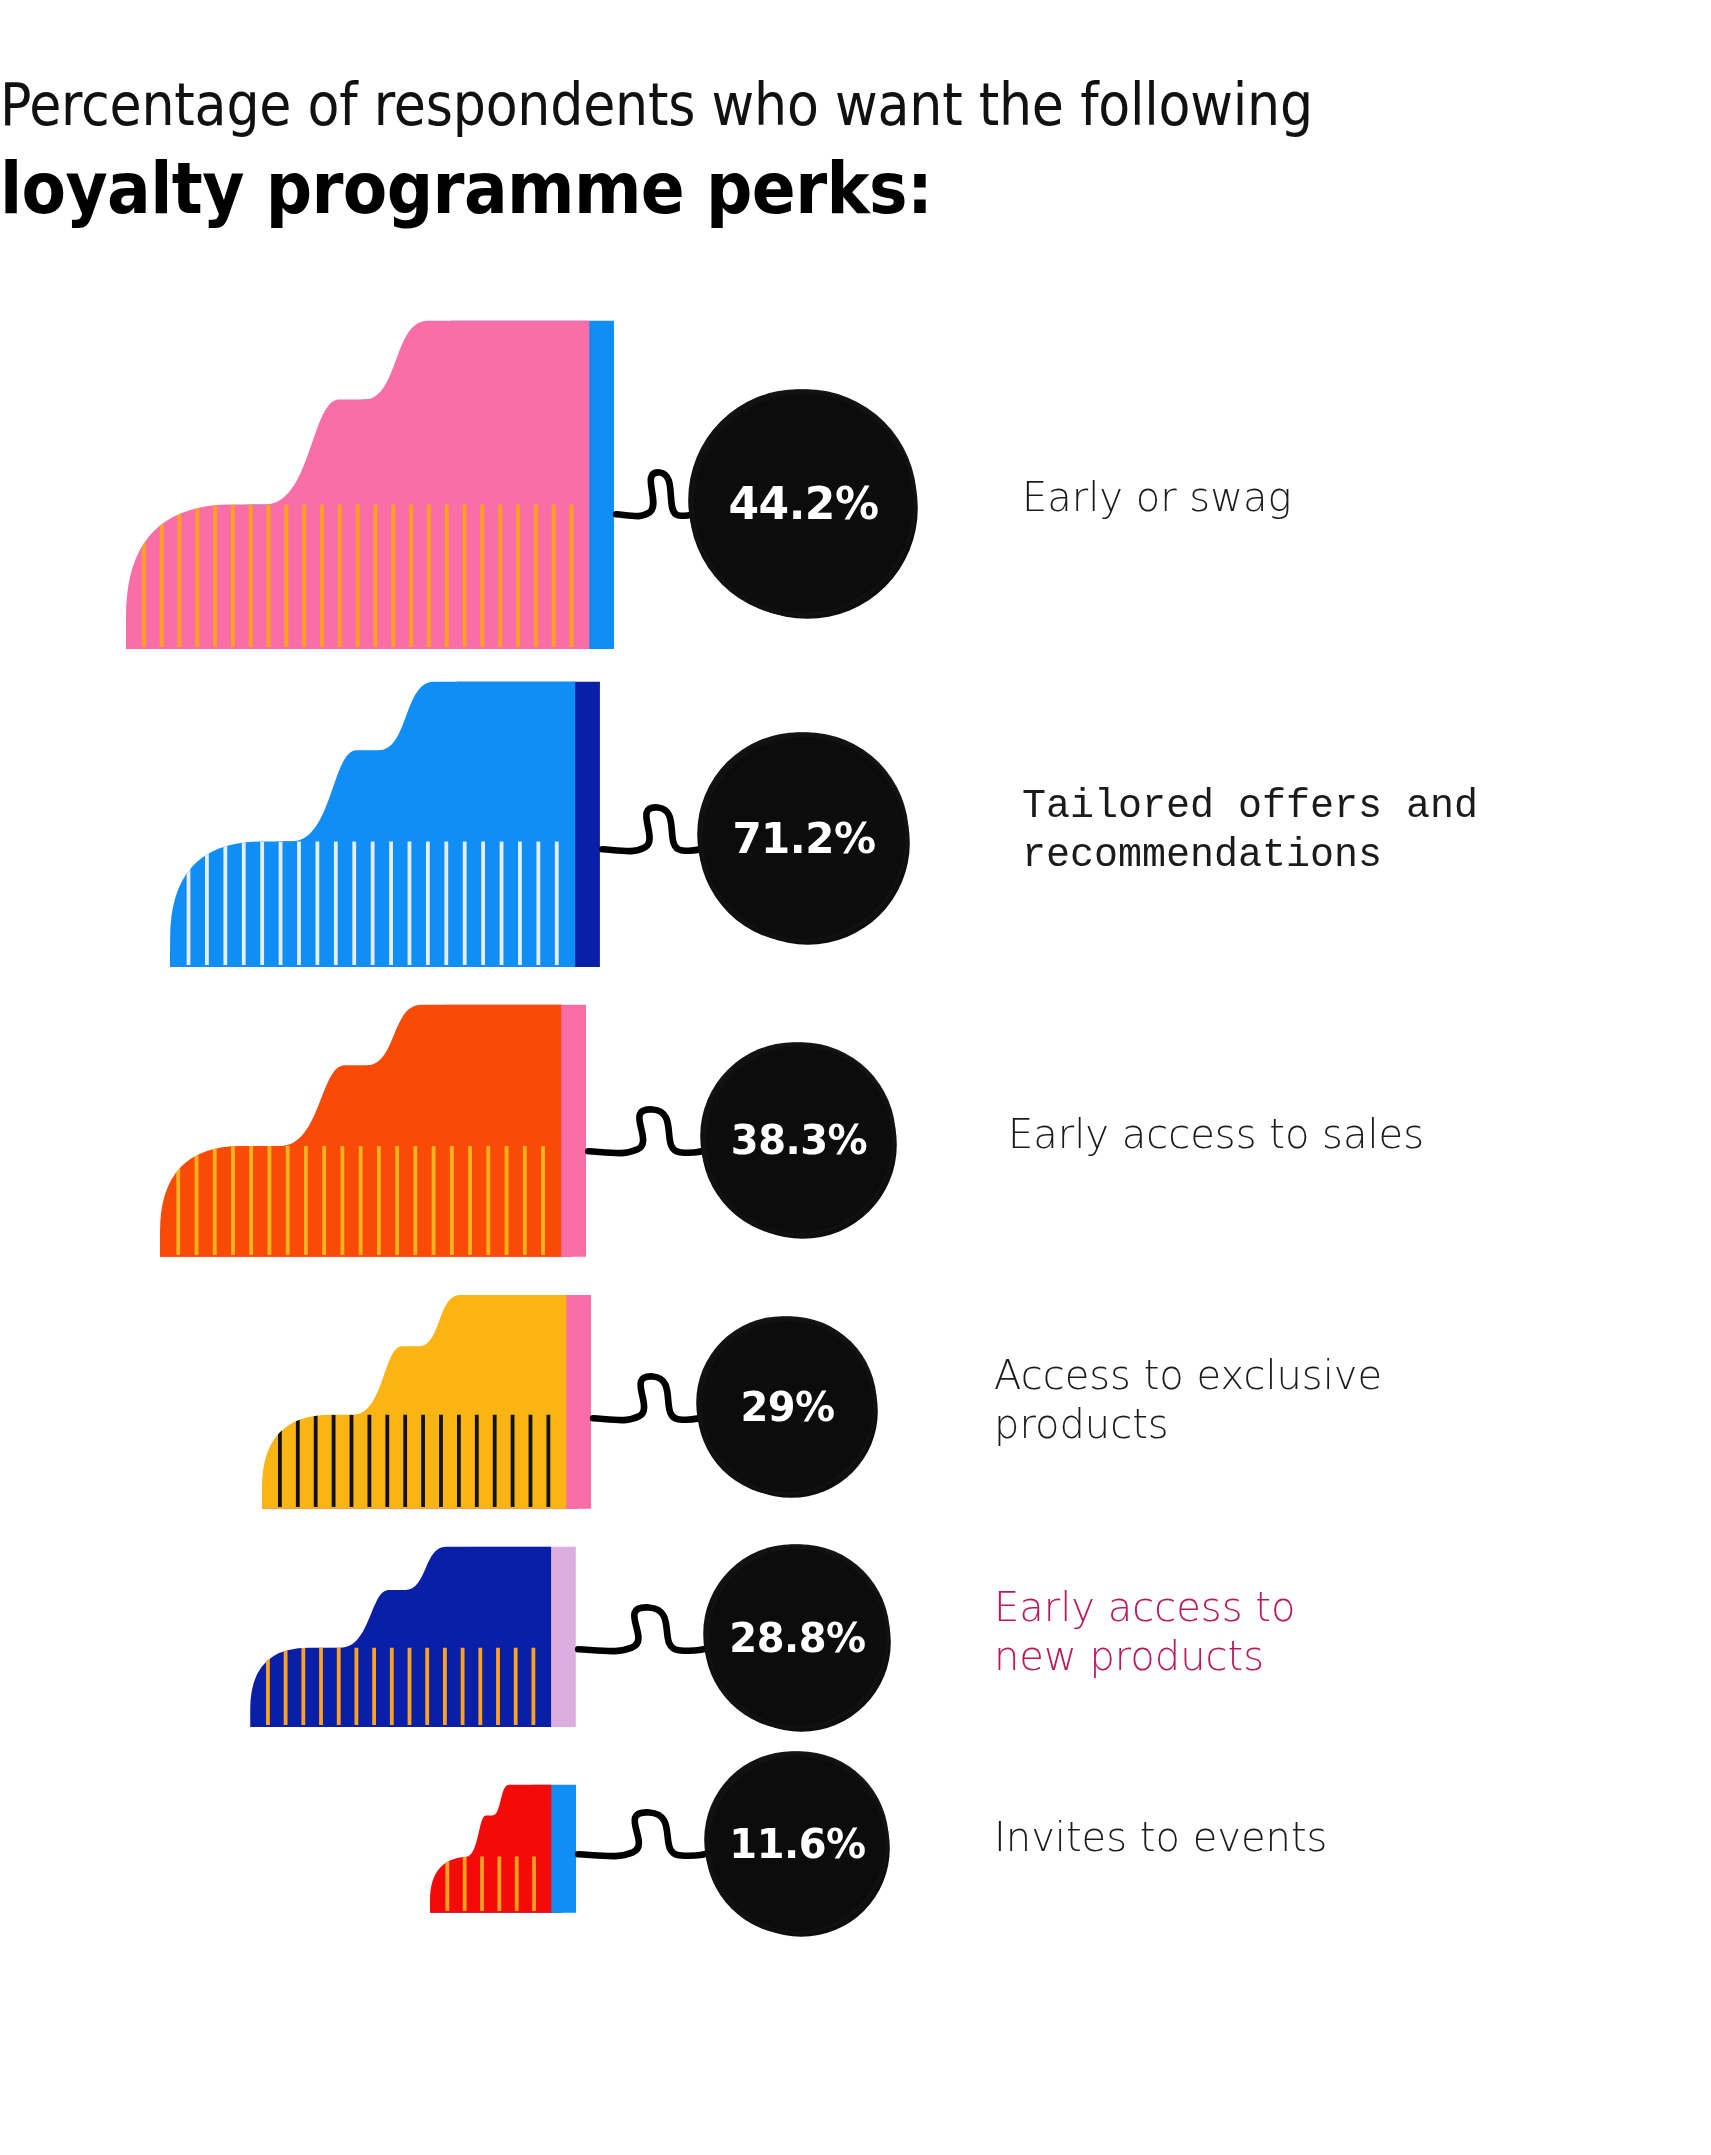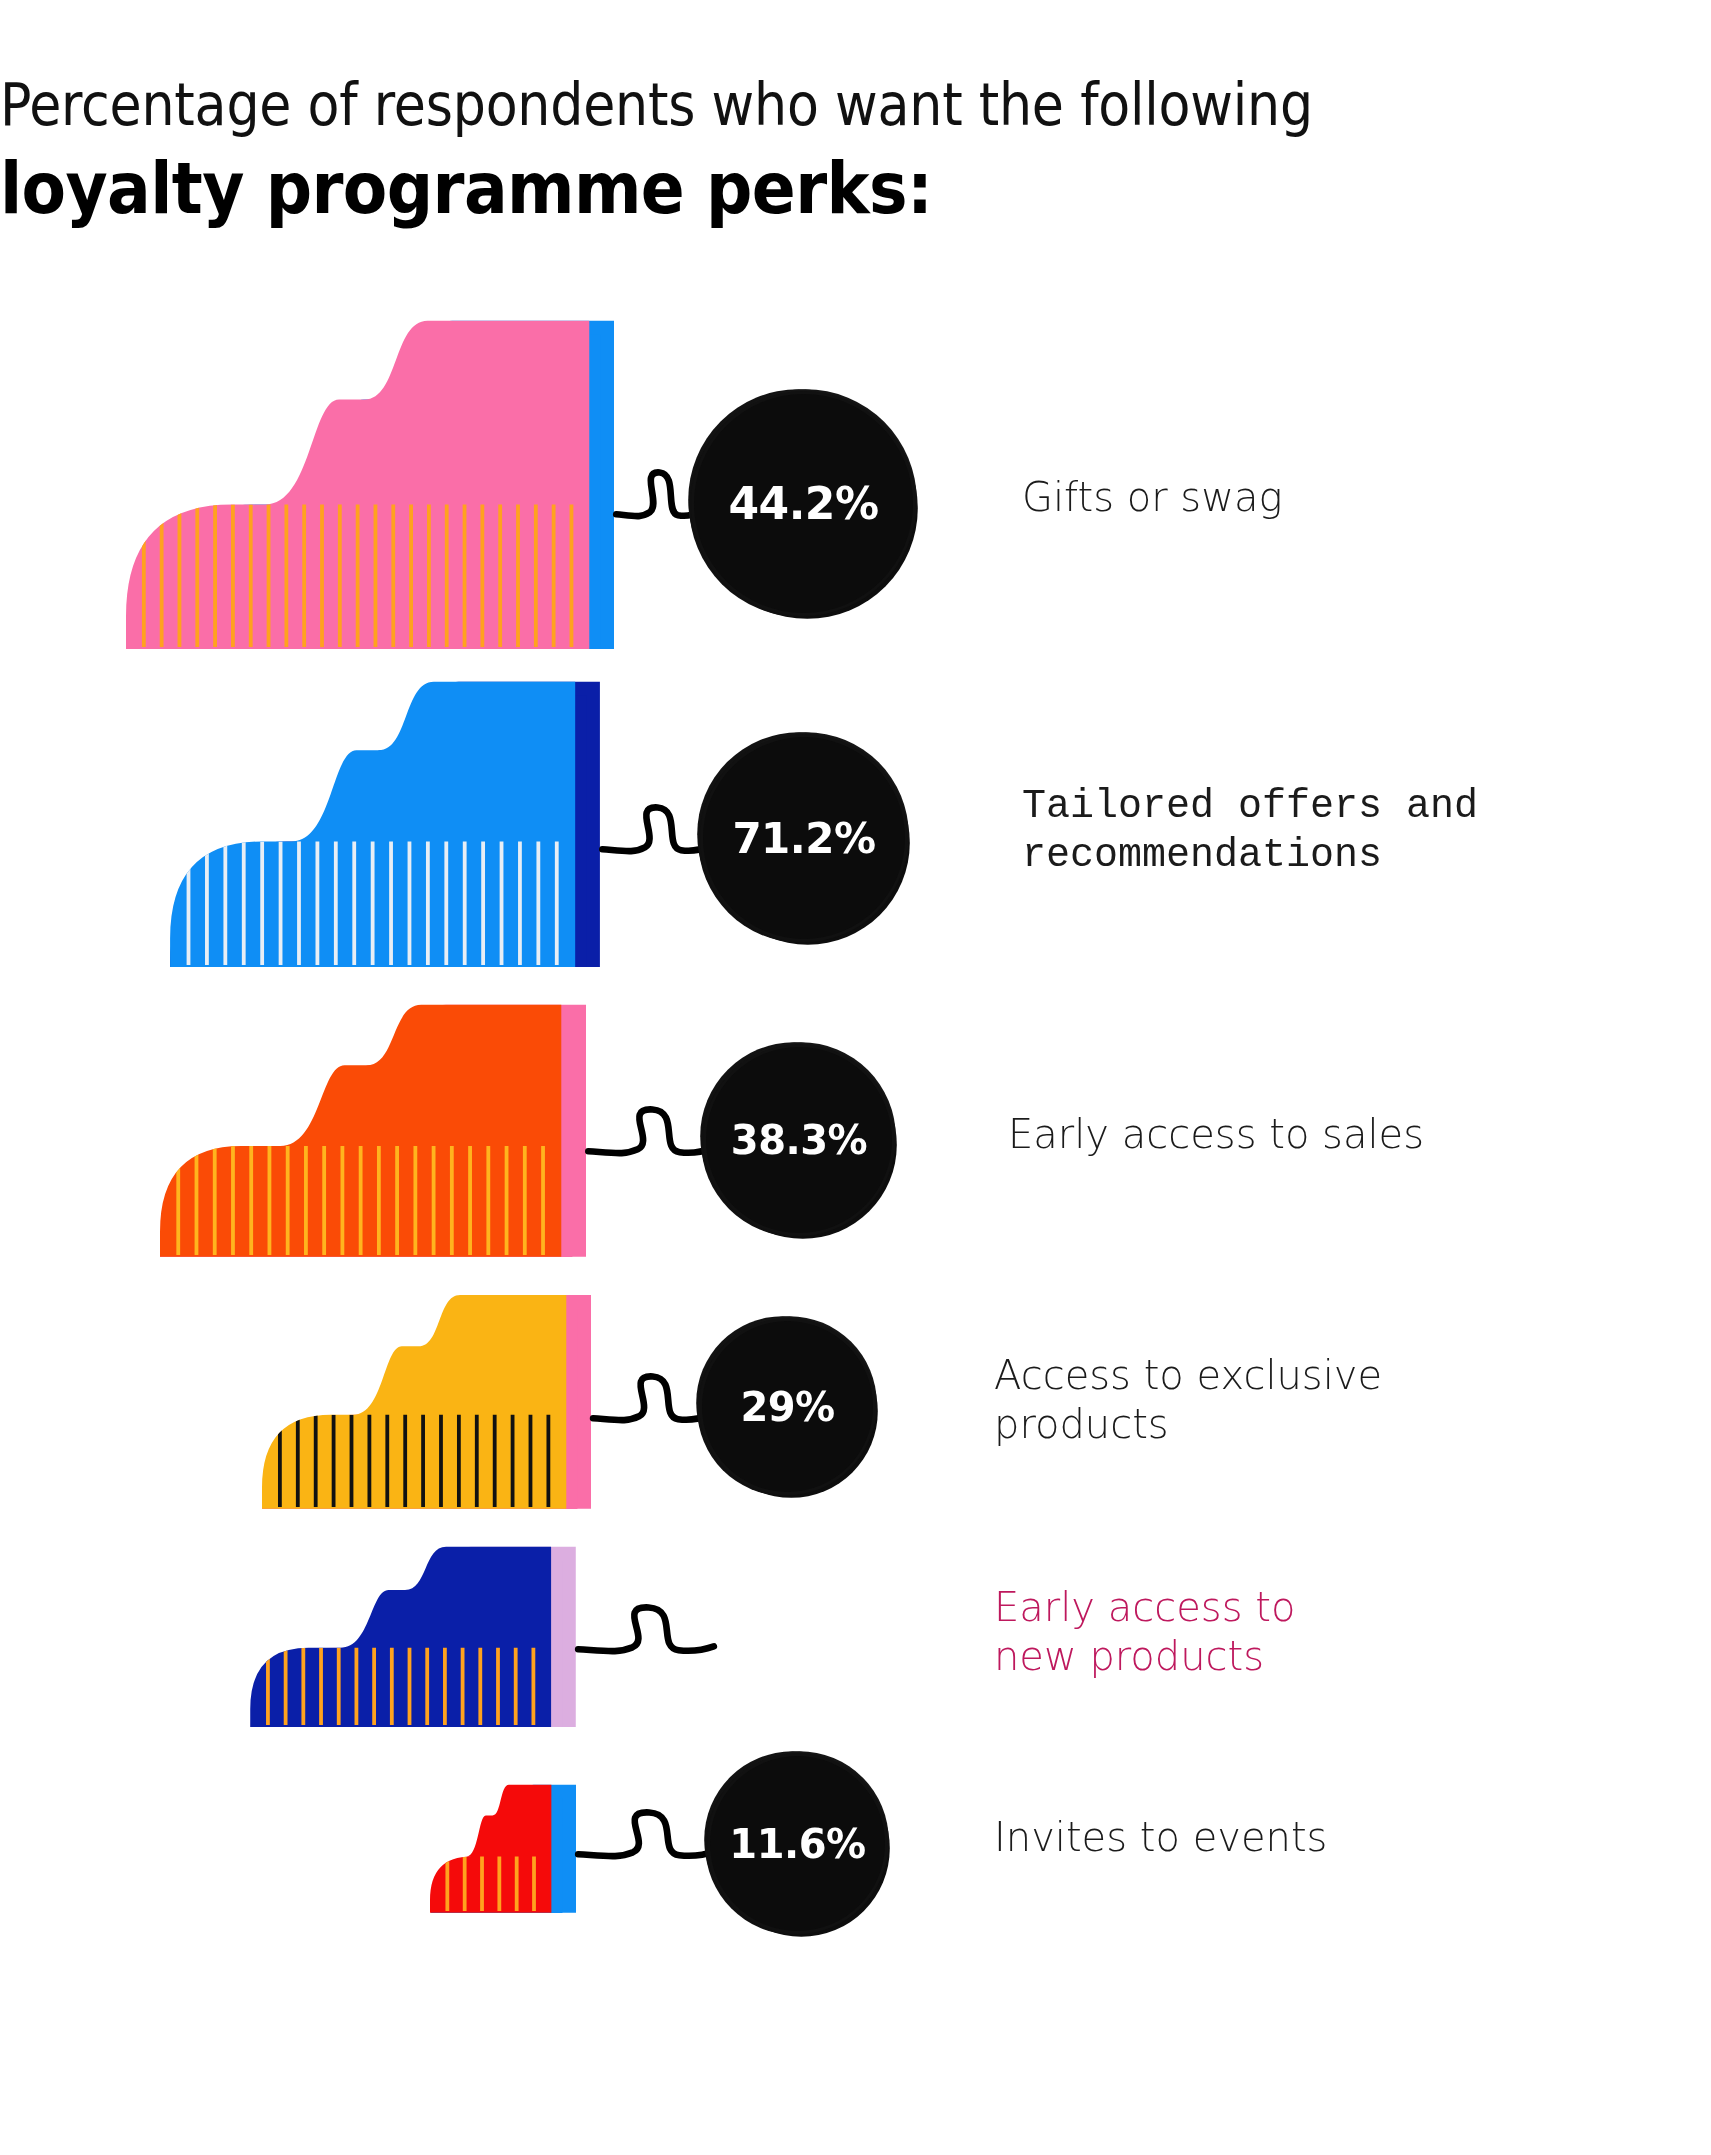--- a/index.html
+++ b/index.html
@@ -136,21 +136,21 @@
                 C 19.36,56 26.4,58 35.2,52
                 C 47.52,43 24.64,8 45.760000000000005,10
                 C 65.12,12 51.04,52 65.12,55
                 C 75.67999999999999,57 82.72,54 88,51" fill="none" stroke="#000000" stroke-width="7" stroke-linecap="round"></path>
      </svg>
       </div>
       <div class="badge" style="left: 694px; top: 98px; width: 219px; height: 219px; align-items: center;">
         <div class="badge-disc" style="background: rgb(12, 12, 12);"></div>
         <div class="badge-value" style="font-size: 44px;">44.2%</div>
       </div>
-      <div class="label" style="left: 1022px; top: 177px; color: rgb(27, 27, 27);">Gifts or swag</div>
+      <div class="label" style="left: 1022px; top: 177px; color: rgb(27, 27, 27);">Early or swag</div>
     </div>
     <div class="row" style="top: 376px; height: 323px;">
       <div class="bar-wrap" style="left: 170px; top: 0px;">
         <svg class="bar-svg" width="430" height="310" viewBox="0 0 452 326">
      <g transform="translate(0, 26)">
        <path d="M 0,300 L 0,270.00000000000006 Q 0,168.00000000000003 96.9,168.00000000000003 L 127.8,168.00000000000003 C 170.4,168.00000000000003 170.4,72 195.96,72 L 219.21959999999999,72 C 250.914,72 245.63160000000002,0 277.326,0 L 426,0 L 426,300 Z" fill="#0a1fa8" transform="translate(26, 0)"></path>
        <path d="M 0,300 L 0,270.00000000000006 Q 0,168.00000000000003 96.9,168.00000000000003 L 127.8,168.00000000000003 C 170.4,168.00000000000003 170.4,72 195.96,72 L 219.21959999999999,72 C 250.914,72 245.63160000000002,0 277.326,0 L 426,0 L 426,300 Z" fill="#0a1fa8" transform="translate(11.700000000000001, 14.3)"></path>
        <path d="M 0,300 L 0,270.00000000000006 Q 0,168.00000000000003 96.9,168.00000000000003 L 127.8,168.00000000000003 C 170.4,168.00000000000003 170.4,72 195.96,72 L 219.21959999999999,72 C 250.914,72 245.63160000000002,0 277.326,0 L 426,0 L 426,300 Z" fill="#0a1fa8" transform="translate(0, 26)"></path>
        <g>
          <path d="M 0,300 L 0,270.00000000000006 Q 0,168.00000000000003 96.9,168.00000000000003 L 127.8,168.00000000000003 C 170.4,168.00000000000003 170.4,72 195.96,72 L 219.21959999999999,72 C 250.914,72 245.63160000000002,0 277.326,0 L 426,0 L 426,300 Z" fill="#0f8ef5"></path>
@@ -340,20 +340,24 @@
       </div>
       <div class="connector" style="left: 578px; top: 76px;">
         <svg width="136" height="74" viewBox="0 0 143 78">
        <path d="M 0,54
                 C 31.46,56 42.9,58 57.2,52
                 C 77.22,43 40.040000000000006,8 74.36,10
                 C 105.82,12 82.94,52 105.82,55
                 C 122.98,57 134.42,54 143,51" fill="none" stroke="#000000" stroke-width="7" stroke-linecap="round"></path>
      </svg>
       </div>
+      <div class="badge" style="left: 709px; top: 27px; width: 177px; height: 177px;">
+        <div class="badge-disc" style="background: rgb(12, 12, 12);"></div>
+        <div class="badge-value" style="font-size: 40px;">28.8%</div>
+      </div>
       <div class="label" style="left: 994px; top: 61px; color: #be185d;">Early access to
 new products</div>
     </div>
     <div class="row" style="top: 1479px; height: 166px;">
       <div class="bar-wrap" style="left: 430px; top: 0px;">
         <svg class="bar-svg" width="146" height="153" viewBox="0 0 154 161">
      <g transform="translate(0, 26)">
        <path d="M 0,135 L 0,121.50000000000001 Q 0,75.60000000000001 43.605000000000004,75.60000000000001 L 38.4,75.60000000000001 C 51.2,75.60000000000001 51.2,32.4 58.88,32.4 L 65.8688,32.4 C 75.392,32.4 73.8048,0 83.328,0 L 128,0 L 128,135 Z" fill="#0f8ef5" transform="translate(26, 0)"></path>
        <path d="M 0,135 L 0,121.50000000000001 Q 0,75.60000000000001 43.605000000000004,75.60000000000001 L 38.4,75.60000000000001 C 51.2,75.60000000000001 51.2,32.4 58.88,32.4 L 65.8688,32.4 C 75.392,32.4 73.8048,0 83.328,0 L 128,0 L 128,135 Z" fill="#0f8ef5" transform="translate(11.700000000000001, 14.3)"></path>
        <path d="M 0,135 L 0,121.50000000000001 Q 0,75.60000000000001 43.605000000000004,75.60000000000001 L 38.4,75.60000000000001 C 51.2,75.60000000000001 51.2,32.4 58.88,32.4 L 65.8688,32.4 C 75.392,32.4 73.8048,0 83.328,0 L 128,0 L 128,135 Z" fill="#0f8ef5" transform="translate(0, 26)"></path>

